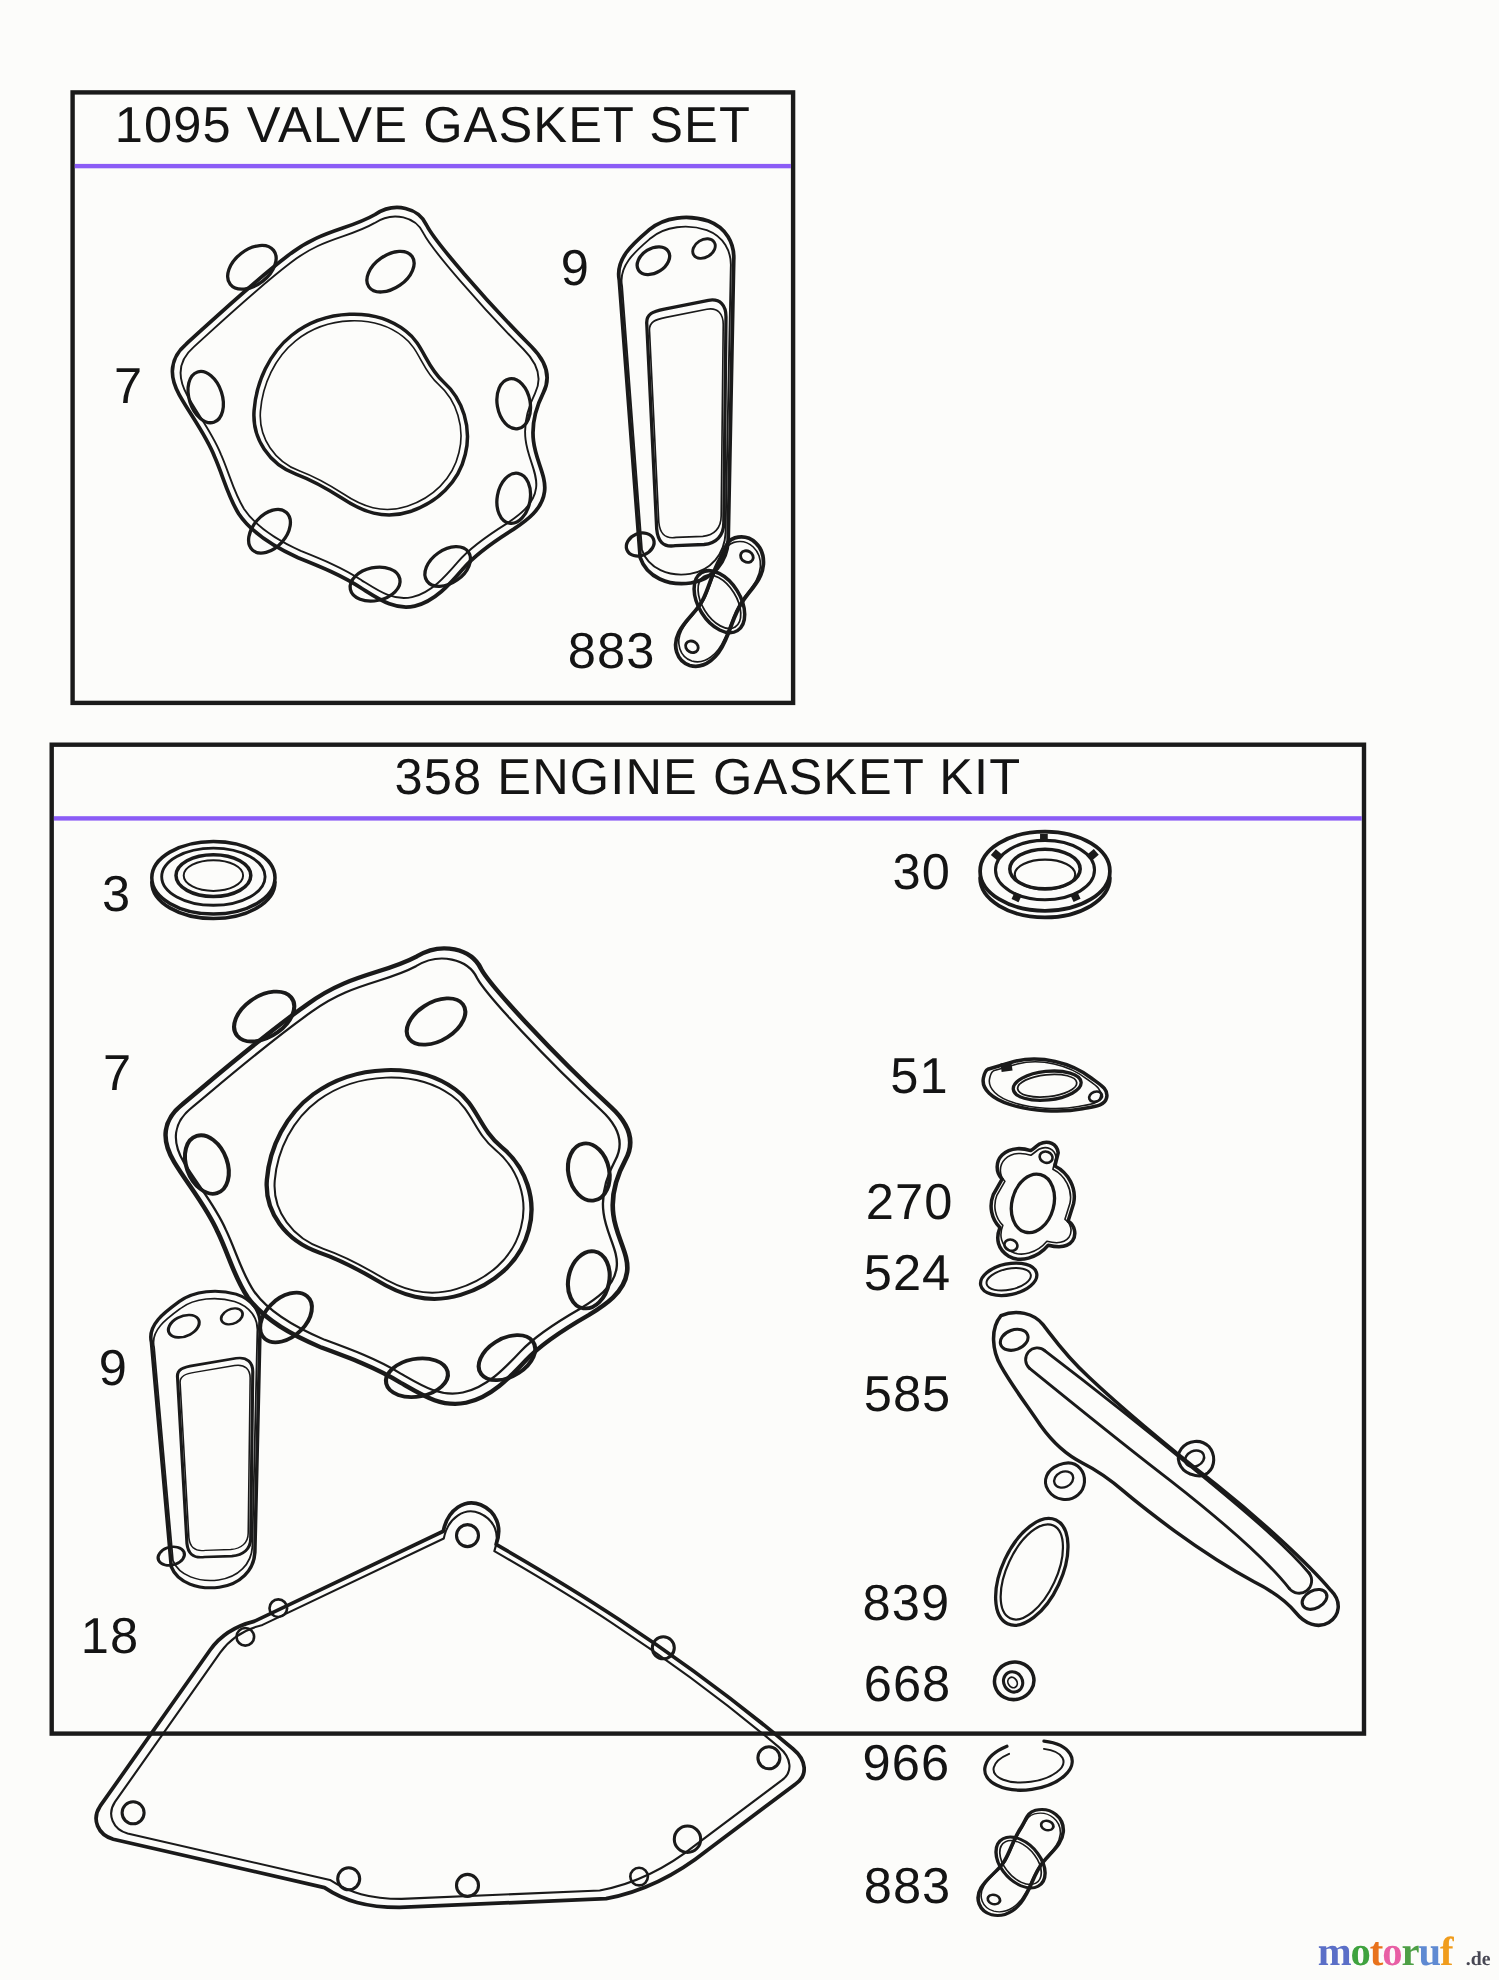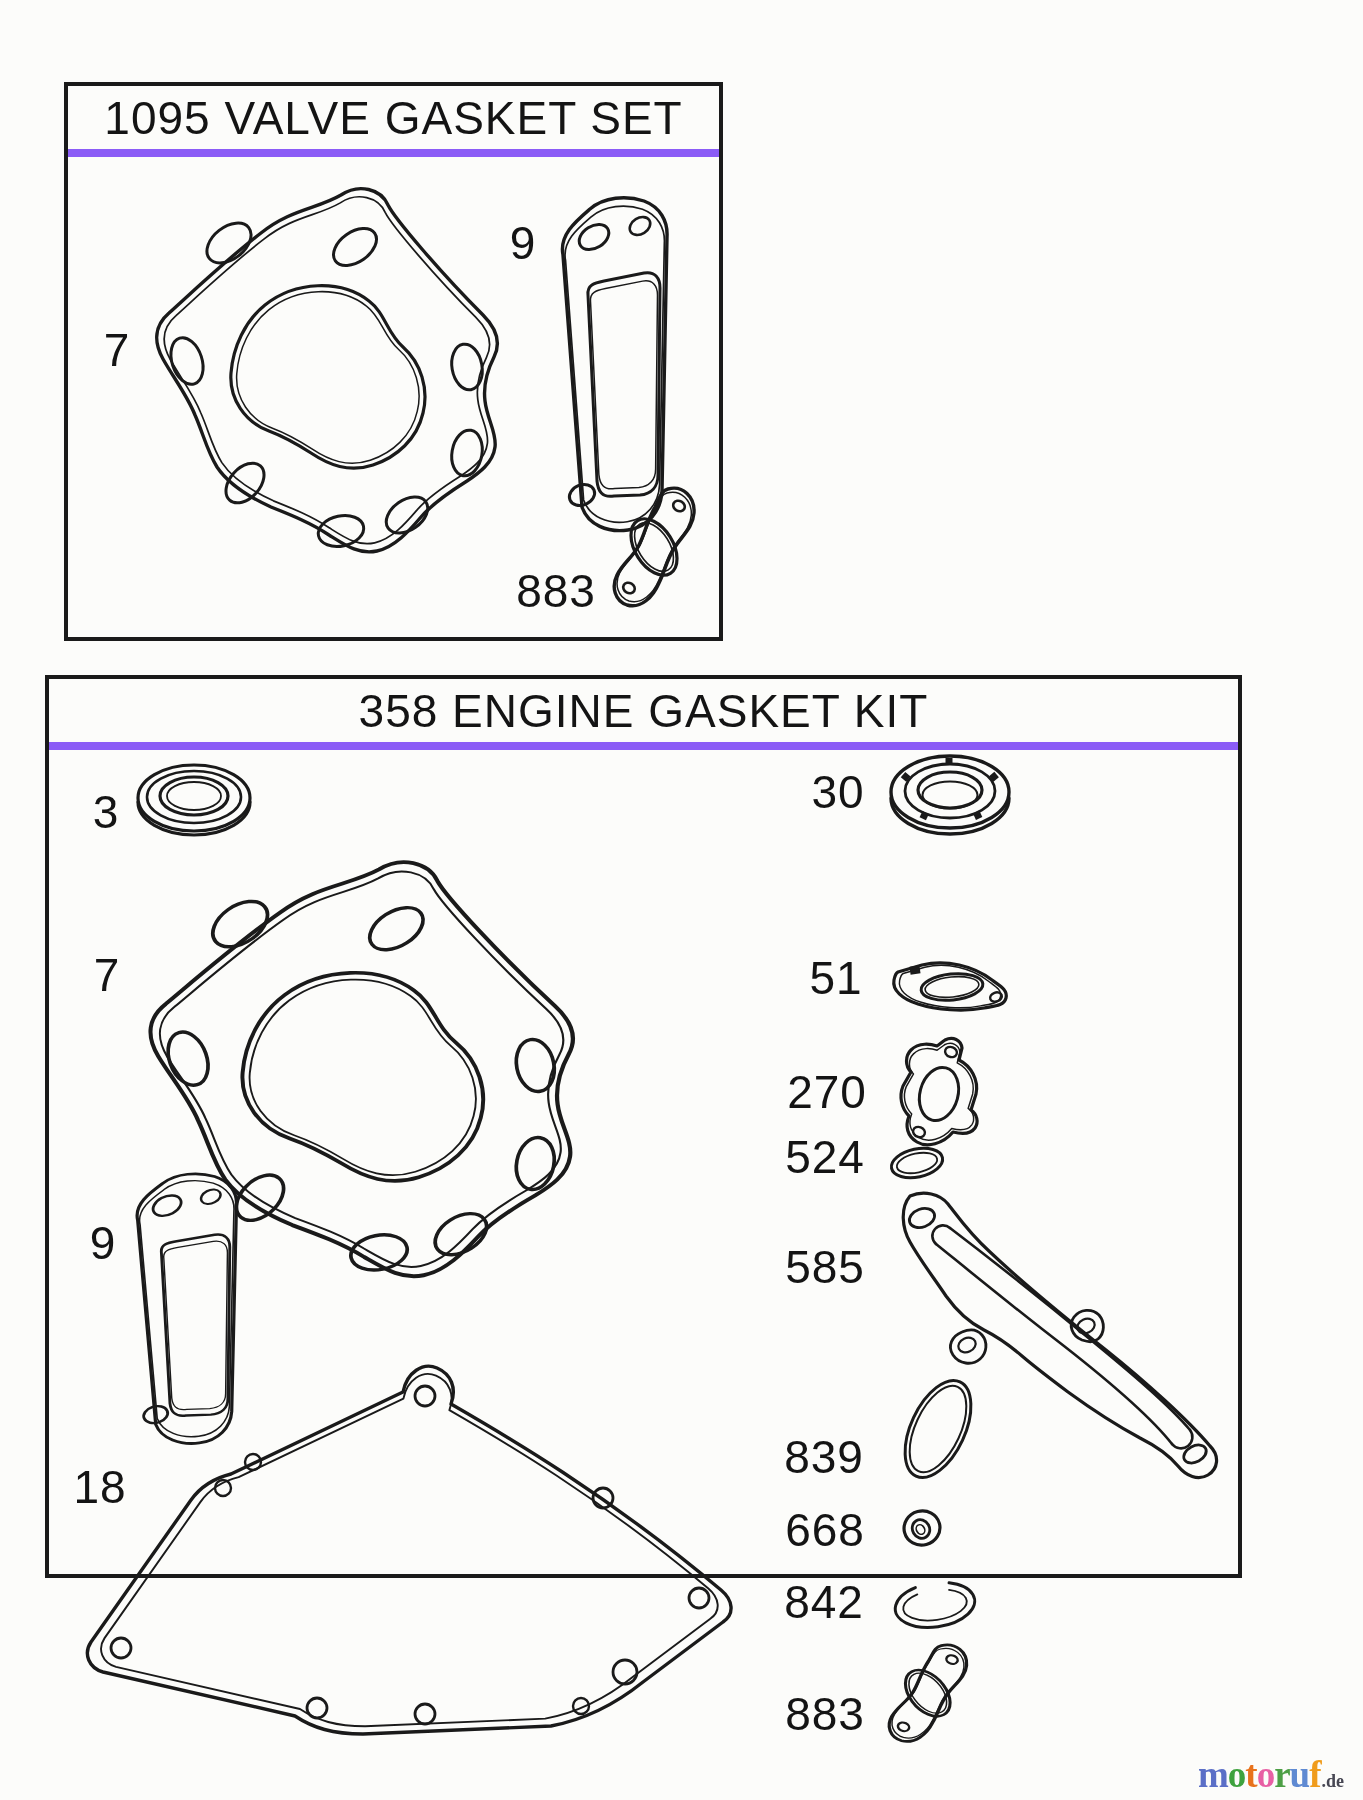--- a/index.html
+++ b/index.html
@@ -1,33 +1,33 @@
 <!DOCTYPE html>
 <html><head>
 <meta charset="utf-8">
 <style>
   html,body{margin:0;padding:0;background:#e8e8e6}
   .page{position:relative;width:1363px;height:1800px;background:#fcfcfa;
         font-family:"Liberation Sans",sans-serif;color:#161616;overflow:hidden}
   .pbox{position:absolute;border:4px solid #1a1a1a;box-sizing:border-box;background:transparent}
-  .pbox header{border-bottom:8px solid #8b5cf6;display:flex;align-items:center;justify-content:center}
+  .pbox header{border-bottom:4px solid #8b5cf6;display:flex;align-items:flex-start;justify-content:center}
   .pbox h1{margin:0;font-size:46px;font-weight:400;letter-spacing:1px;white-space:nowrap;color:#141414}
   #box1{left:64px;top:82px;width:659px;height:559px}
   #box1 header{height:63px}
   #box2{left:45px;top:675px;width:1197px;height:903px}
   #box2 header{height:63px}
   svg.art{position:absolute;left:0;top:0}
   svg.art *{fill:none;stroke:#1a1a1a;stroke-linecap:round;stroke-linejoin:round}
   svg.art .fill{fill:#1a1a1a;stroke:none}
   .plabel{position:absolute;transform:translate(-50%,-50%);font-size:46px;letter-spacing:1px;
           color:#141414;user-select:none;white-space:nowrap}
   .watermark{position:absolute;left:1198px;top:1756px;display:flex;align-items:baseline;
              font-family:"Liberation Serif",serif;font-weight:700;cursor:pointer}
   .watermark .lt{font-size:37px;line-height:1;letter-spacing:-1px}
-  .watermark .suffix{font-size:18px;margin-left:1px;letter-spacing:0}
+  .watermark .suffix{font-size:18px;margin-left:12px;letter-spacing:0}
 </style>
 </head>
 <body>
 
 <div class="page">
 
   <svg class="art" width="1363" height="1800" viewBox="0 0 1363 1800">
     <defs>
 
       <g id="hg">
@@ -185,21 +185,21 @@
   <span class="plabel" style="left:107px;top:975px">7</span>
   <span class="plabel" style="left:103px;top:1243px">9</span>
   <span class="plabel" style="left:100px;top:1487px">18</span>
   <span class="plabel" style="left:838px;top:792px">30</span>
   <span class="plabel" style="left:836px;top:978px">51</span>
   <span class="plabel" style="left:827px;top:1092px">270</span>
   <span class="plabel" style="left:825px;top:1157px">524</span>
   <span class="plabel" style="left:825px;top:1267px">585</span>
   <span class="plabel" style="left:824px;top:1457px">839</span>
   <span class="plabel" style="left:825px;top:1530px">668</span>
-  <span class="plabel" style="left:824px;top:1602px">842</span>
+  <span class="plabel" style="left:824px;top:1602px">966</span>
   <span class="plabel" style="left:825px;top:1714px">883</span>
 
   <div class="watermark">
     <span class="lt" style="color:#5b6fc7">m</span>
     <span class="lt" style="color:#3ea23e">o</span>
     <span class="lt" style="color:#e8721c">t</span>
     <span class="lt" style="color:#e85fa4">o</span>
     <span class="lt" style="color:#4d9f45">r</span>
     <span class="lt" style="color:#5f8ad2">u</span>
     <span class="lt" style="color:#f09c1c">f</span>

